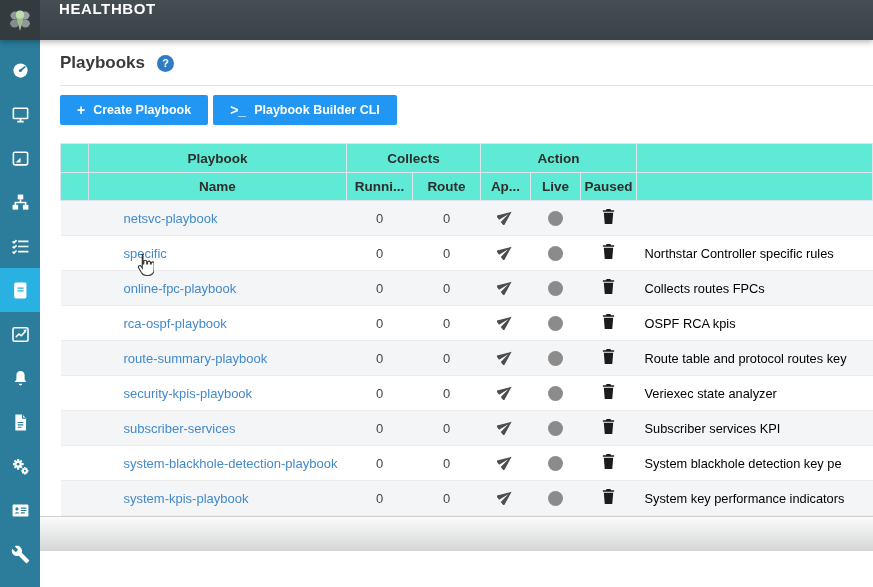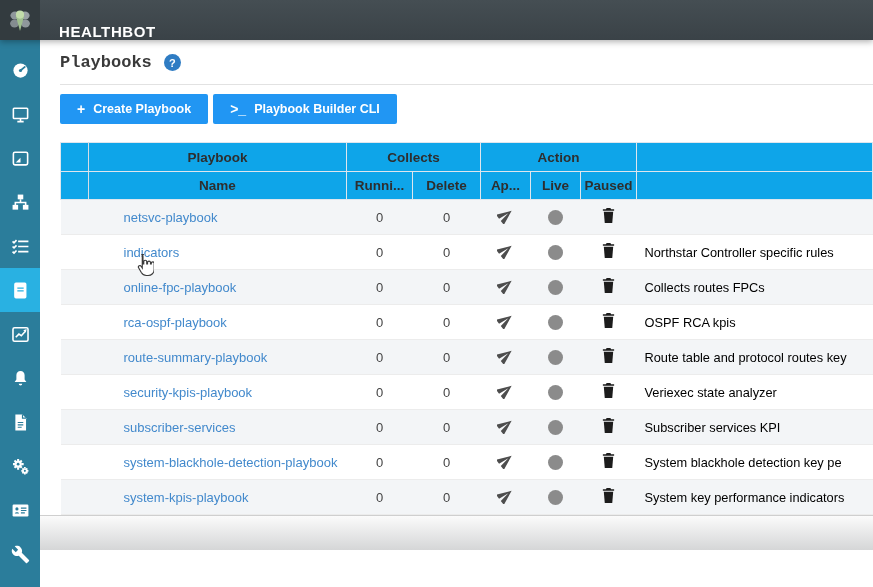--- a/index.html
+++ b/index.html
@@ -8,21 +8,21 @@
     position: relative;
     overflow: hidden;
     font-family: "Liberation Sans", sans-serif;
     background: #fff;
   }
 
   
   .topbar {
     position: absolute; top: 0; left: 0; right: 0; height: 40px;
     background: linear-gradient(#454e53, #3a4247);
-    display: flex; align-items: flex-end;
+    display: flex; align-items: flex-start;
     box-shadow: 0 2px 6px rgba(0,0,0,.3);
     z-index: 20;
   }
   .logo-tile {
     width: 40px; height: 40px; background: #333b3f;
     display: flex; align-items: center; justify-content: center;
   }
   .topbar-title {
     color: #fff; font-size: 15px; font-weight: bold;
     letter-spacing: .6px; padding-left: 19px;
@@ -38,21 +38,21 @@
     display: flex; align-items: center; justify-content: center;
     cursor: pointer;
   }
   .side-item.active { background: #29b1e2; }
   .side-item svg { display: block; }
 
   
   .content { position: absolute; left: 40px; top: 40px; right: 0; bottom: 0; background: #fff; }
 
   .page-header { display: flex; align-items: center; gap: 12px; padding: 13px 0 0 20px; }
-  .page-title { font-size: 17px; font-weight: bold; color: #3a3a3a; font-family: Liberation Mono, monospace; }
+  .page-title { font-size: 17px; font-weight: bold; color: #3a3a3a; }
   .help-icon {
     width: 17px; height: 17px; border-radius: 50%;
     background: #2f7cc3; color: #fff; font-size: 11px; font-weight: bold;
     display: flex; align-items: center; justify-content: center; cursor: pointer;
   }
   .title-divider { margin: 12px 0 0 20px; border-top: 1px solid #e2e2e2; }
 
   .toolbar { display: flex; gap: 5px; margin: 9px 0 0 20px; }
   .btn {
     background: #2196f3; color: #fff; border: none; border-radius: 2px;
@@ -60,21 +60,21 @@
     font-size: 12.5px; font-weight: bold;
     display: flex; align-items: center; gap: 8px; cursor: pointer;
   }
   .btn .btn-glyph { font-size: 14px; font-weight: bold; line-height: 1; }
   .btn svg { display: block; }
 
   
   .table-wrap { margin: 18px 0 0 20px; }
   table { width: 813px; border-collapse: collapse; table-layout: fixed; font-size: 13px; }
   thead th {
-    background: #0ea5e9; color: #2e2e2e; font-size: 13.5px; font-weight: bold;
+    background: #5eead4; color: #2e2e2e; font-size: 13.5px; font-weight: bold;
     border: 1px solid #dee6ee; text-align: center;
   }
   thead tr.group-row th { height: 29px; }
   thead tr.sub-row th { height: 28px; }
   thead th.blank { border-right: 1px solid #d5dde6; }
   tbody td { height: 35px; border-bottom: 1px solid #ececec; vertical-align: middle; }
   tbody tr.striped { background: #f3f5f7; margin-top: 44px; }
   td.name { padding-left: 35px; }
   td.name a { color: #4289cc; text-decoration: none; cursor: pointer; }
   td.num { text-align: center; color: #454545; }
@@ -261,21 +261,21 @@
           <th class="blank"></th>
           <th>Playbook</th>
           <th colspan="2">Collects</th>
           <th colspan="3">Action</th>
           <th></th>
         </tr>
         <tr class="sub-row">
           <th class="blank"></th>
           <th>Name</th>
           <th>Runni...</th>
-          <th>Delete</th>
+          <th>Route</th>
           <th>Ap...</th>
           <th>Live</th>
           <th>Paused</th>
           <th></th>
         </tr>
       </thead>
       <tbody>
   <tr class="striped">
     <td></td>
     <td class="name"><a href="#">netsvc-playbook</a></td>
@@ -297,21 +297,21 @@
           <path d="M9 1h6l1.2 2H21v2.4H3V3h4.8z" fill="#1c1c1c"></path>
           <path d="M4.5 7h15L18 25H6z" fill="#1c1c1c"></path>
         </svg>
       </span>
     </td>
     <td class="desc"></td>
   </tr>
 
   <tr>
     <td></td>
-    <td class="name"><a href="#">indicators</a></td>
+    <td class="name"><a href="#">specific</a></td>
     <td class="num">0</td>
     <td class="num">0</td>
     <td class="icon-cell">
       <span>
         <svg width="17" height="17" viewBox="0 0 24 24">
           <g transform="rotate(-38 12 12)">
             <path d="M2 21L23 12 2 3l.01 7L17 12 2.01 14z" fill="#4d4d4d"></path>
           </g>
         </svg>
       </span>

